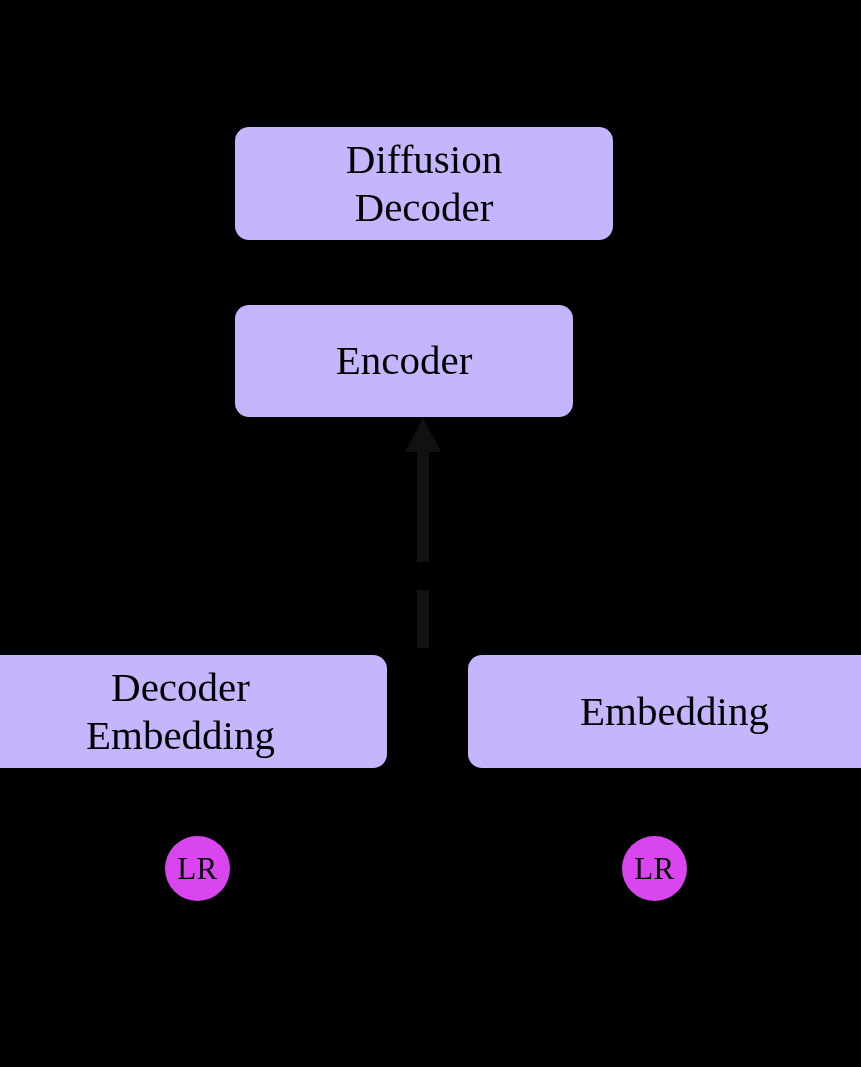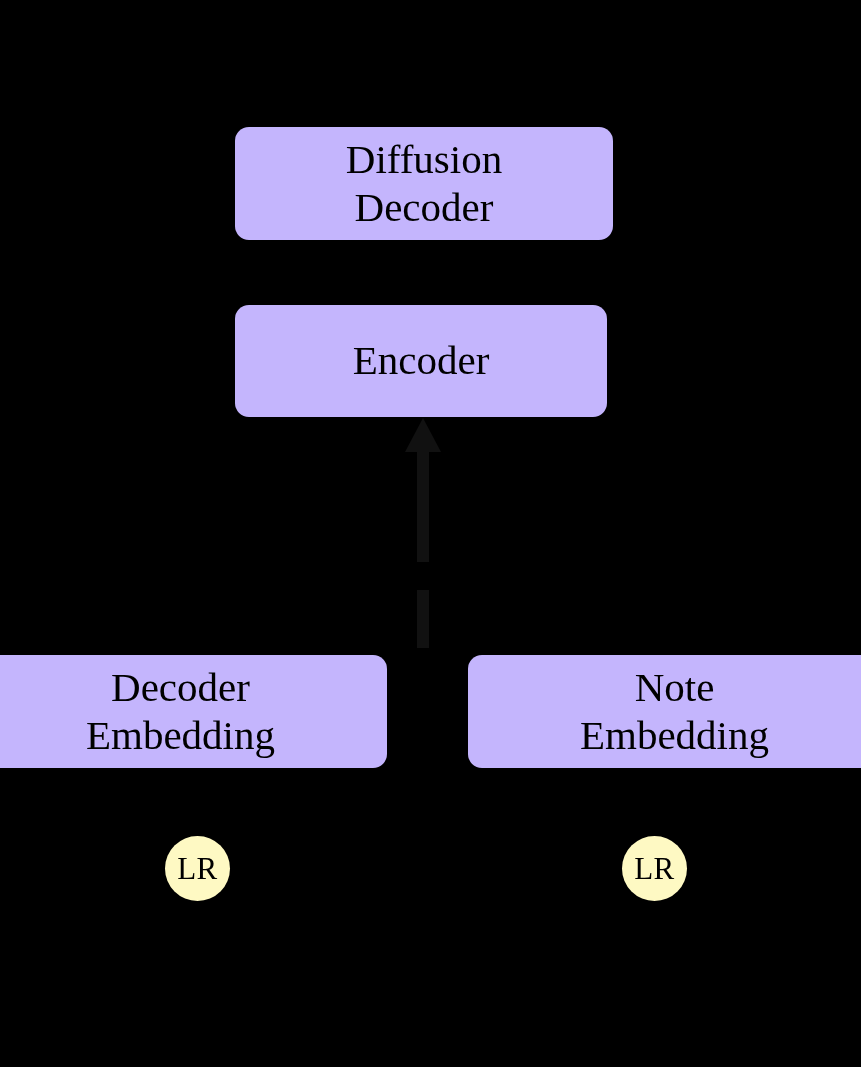--- a/index.html
+++ b/index.html
@@ -38,21 +38,21 @@
 
   #box-diffusion-decoder {
     left: 235px;
     top: 127px;
     width: 378px;
     height: 113px;
   }
   #box-encoder {
     left: 235px;
     top: 305px;
-    width: 372px;
+    width: 338px;
     height: 112px;
   }
   
   #box-phoneme-embedding {
     left: -26px;
     top: 655px;
     width: 413px;
     height: 113px;
   }
   
@@ -72,21 +72,21 @@
     height: 232px;
     overflow: visible;
   }
 
   
   .lr-badge {
     position: absolute;
     width: 65px;
     height: 65px;
     border-radius: 50%;
-    background: #fef9c3;
+    background: #d946ef;
     color: #000000;
     display: flex;
     align-items: center;
     justify-content: center;
     font-size: 31px;
     letter-spacing: 0.5px;
     box-sizing: border-box;
   }
   #lr-badge-phoneme {
     left: 165px;
@@ -119,21 +119,20 @@
 
     <rect x="21" y="172" width="12" height="58" fill="#111111"></rect>
   </svg>
 
   <div class="box" id="box-phoneme-embedding">
     <span class="ln">Decoder</span>
     <span class="ln">Embedding</span>
   </div>
 
   <div class="box" id="box-note-embedding">
-    <span class="ln">Note</span>
     <span class="ln">Embedding</span>
   </div>
 
   <div class="lr-badge" id="lr-badge-phoneme">
     <span>LR</span>
   </div>
 
   <div class="lr-badge" id="lr-badge-note">
     <span>LR</span>
   </div>

